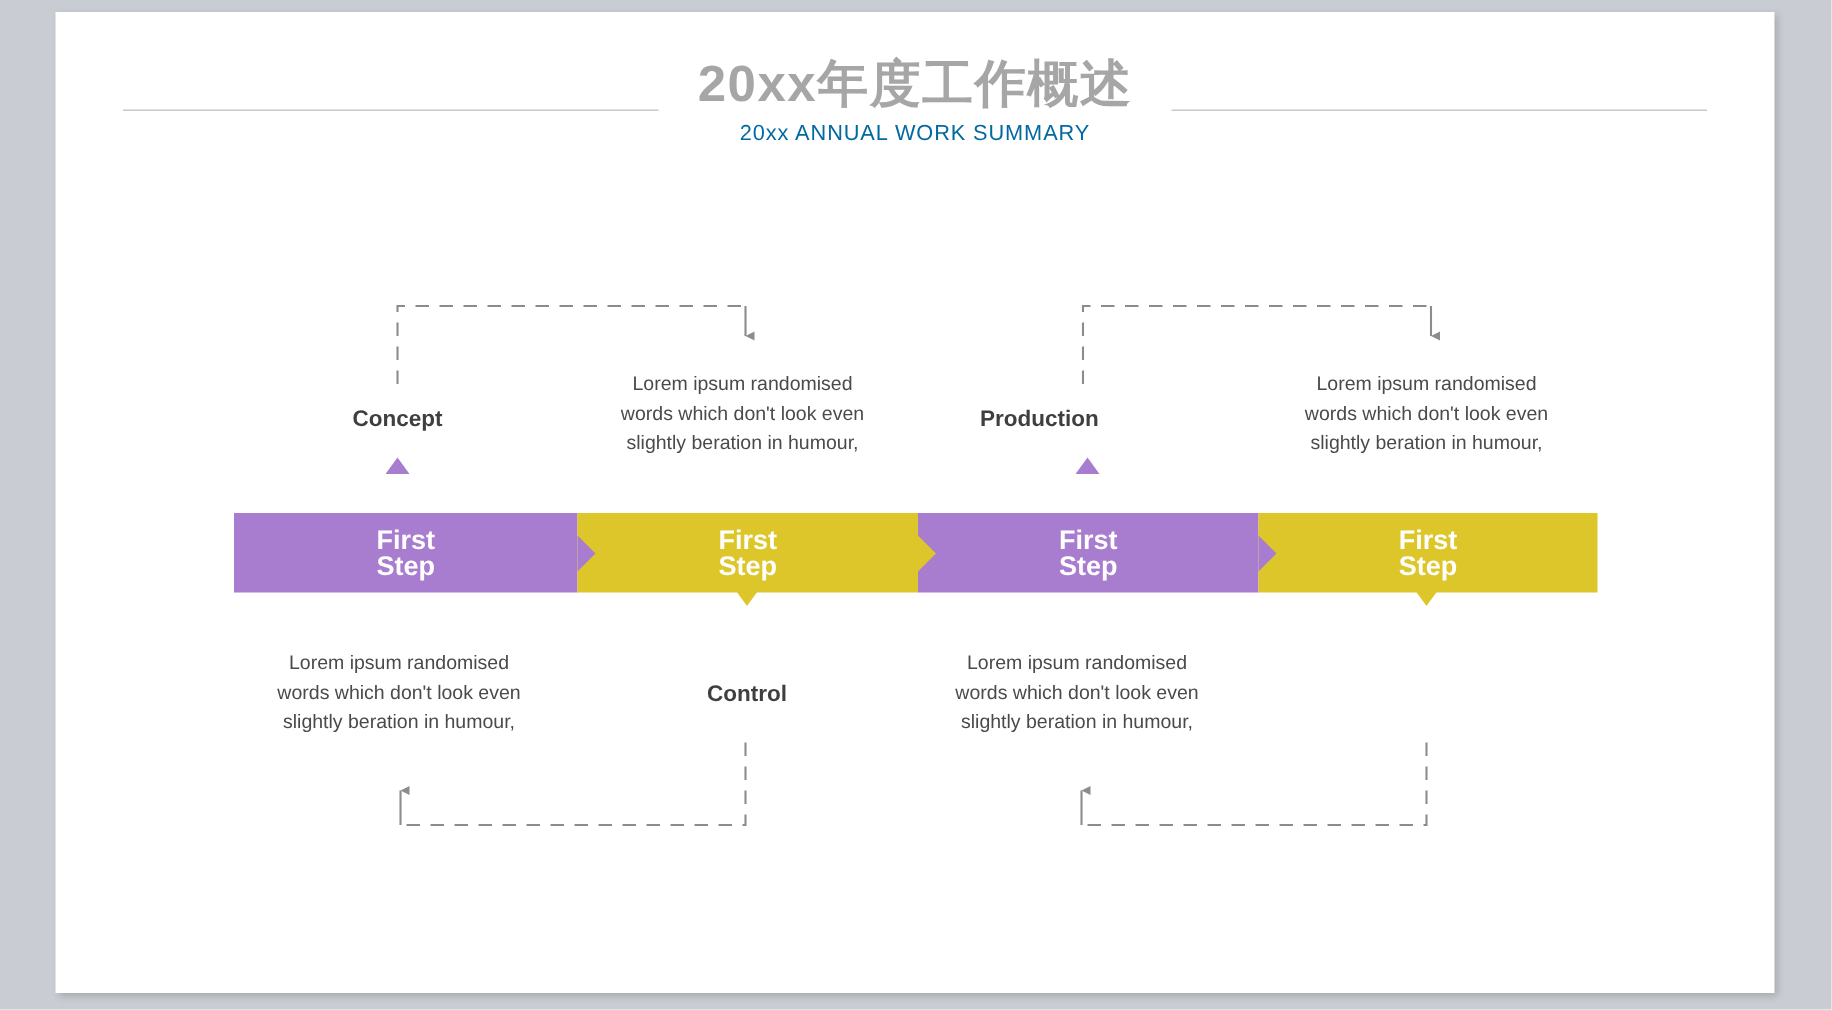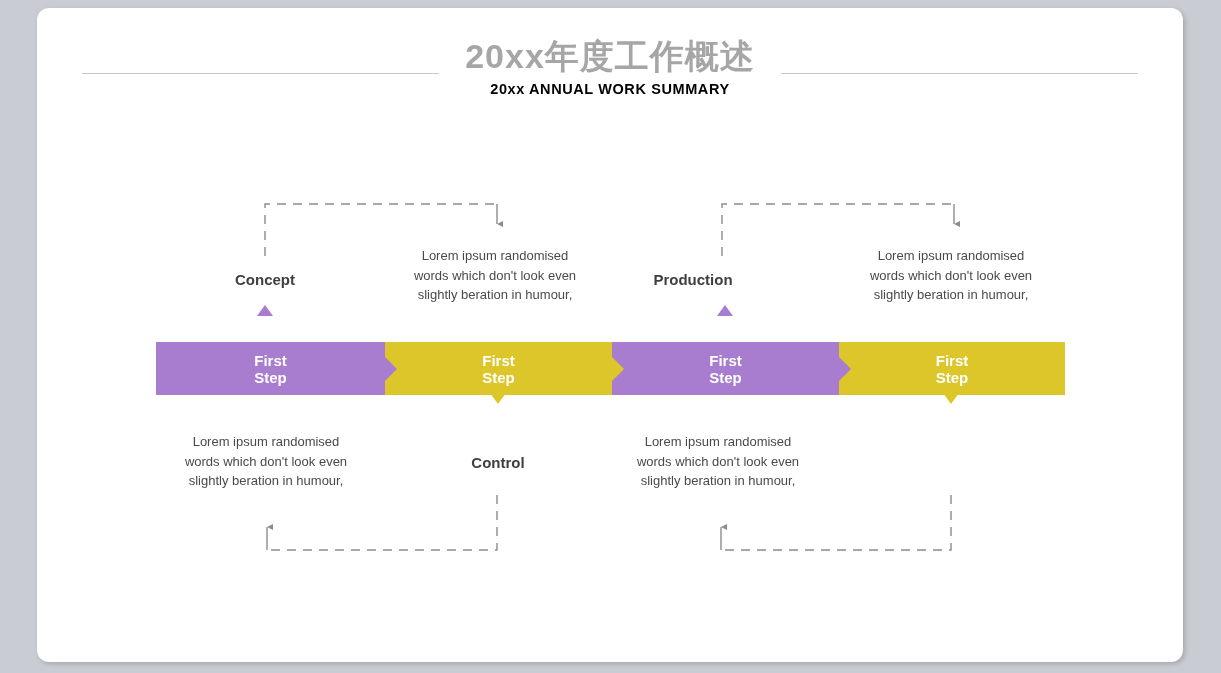--- a/index.html
+++ b/index.html
@@ -16,21 +16,20 @@
 
   
   #slide {
     position: absolute;
     left: 37px;
     top: 8px;
     width: 1146px;
     height: 654px;
     background: #ffffff;
     box-shadow: 2px 2px 5px rgba(0,0,0,0.18);
-    border-radius: 12px;
   }
 
   
   #header {
     position: absolute;
     left: 0;
     top: 0;
     width: 100%;
     height: 100px;
   }
@@ -47,22 +46,22 @@
     line-height: 44px;
     white-space: nowrap;
   }
   .title-sub {
     position: absolute;
     left: 0;
     top: 73px;
     width: 100%;
     text-align: center;
     font-size: 14.5px;
-    font-weight: bold;
-    color: #000000;
+    font-weight: normal;
+    color: #0369a1;
     letter-spacing: 0.6px;
     white-space: nowrap;
   }
   .title-rule {
     position: absolute;
     top: 65px;
     height: 1px;
     background: #c8c8c8;
   }
   .title-rule.left  { left: 45px;  width: 357px; }
@@ -96,21 +95,21 @@
   .seg {
     position: absolute;
     top: 0;
     height: 53px;
     display: flex;
     align-items: center;
     justify-content: center;
   }
   .seg .seg-label {
     color: #ffffff;
-    font-size: 15px;
+    font-size: 18px;
     font-weight: bold;
     line-height: 17px;
     text-align: left;
     white-space: pre-line;
     position: relative;
     z-index: 2;
   }
   .seg.purple { background: #a87cce; }
   .seg.yellow { background: #ddc62a; }
   

